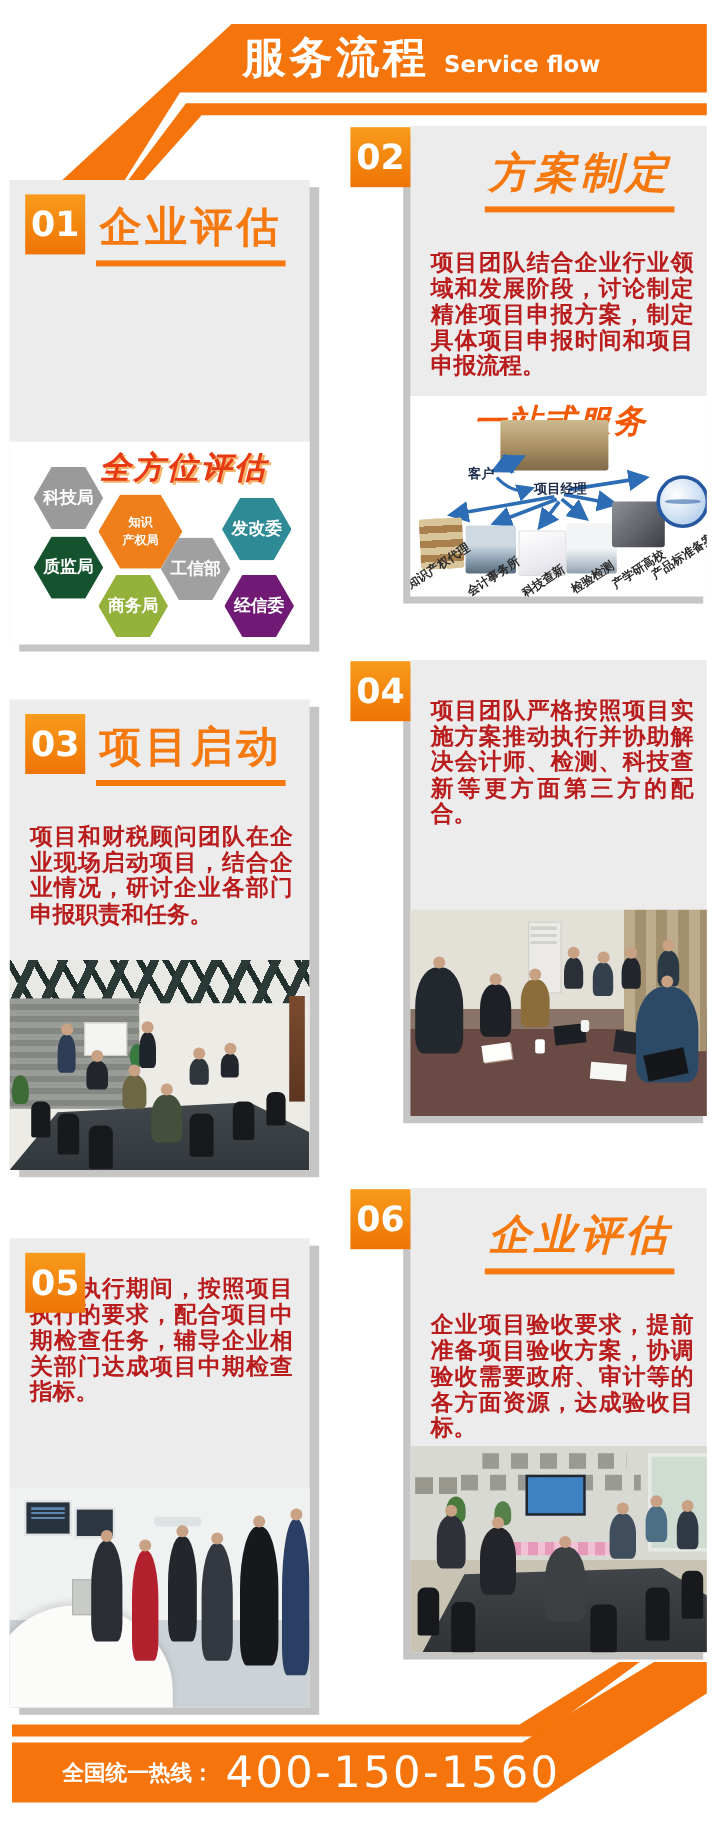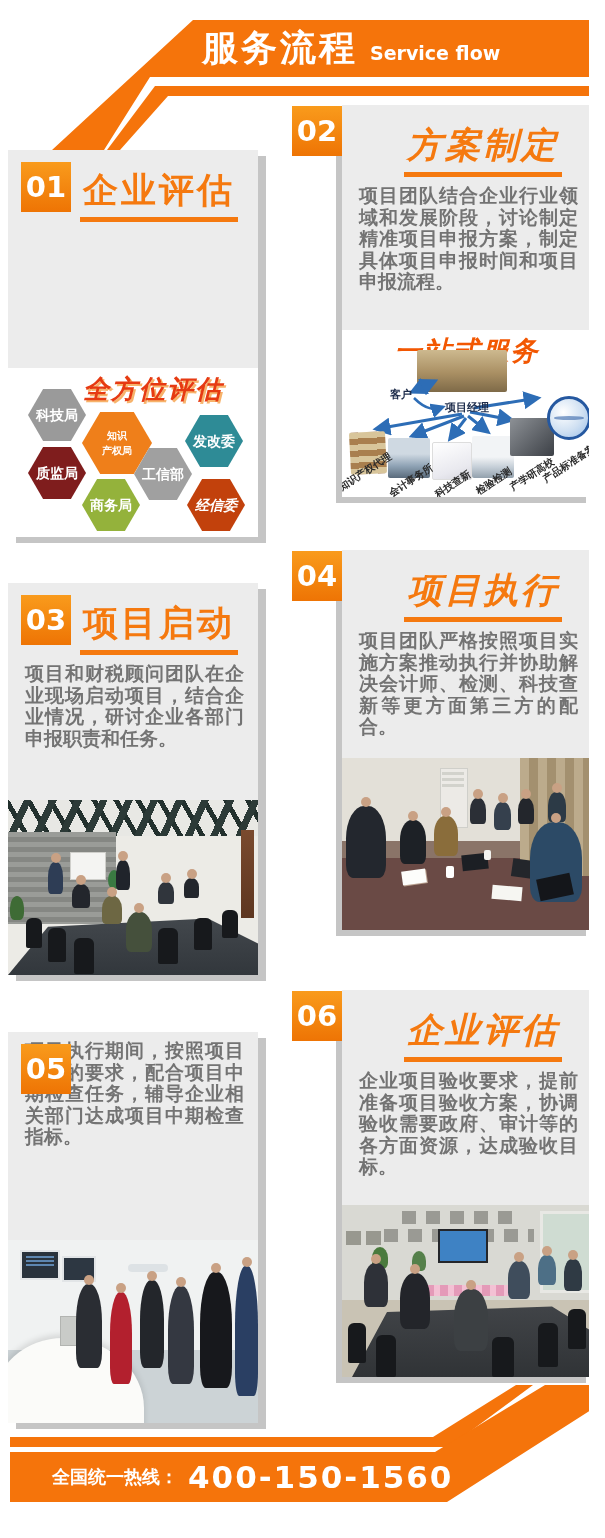--- a/index.html
+++ b/index.html
@@ -8,36 +8,36 @@
   svg{display:block;}
   .abs{position:absolute;}
 
   
   .banner-text{position:absolute;left:202px;top:20px;height:57px;display:flex;align-items:center;z-index:2;color:#fff;}
   .banner-row{display:flex;align-items:baseline;gap:12px;}
   .banner-zh{font-size:36px;font-weight:bold;letter-spacing:3px;}
   .banner-en{font-size:19px;font-weight:bold;}
   .footer-text{position:absolute;left:52px;top:1452px;height:50px;display:flex;align-items:center;gap:10px;z-index:2;color:#fff;}
   .hotline-label{font-size:18px;font-weight:bold;}
-  .hotline-number{font-size:31px;font-weight:bold;letter-spacing:2px;}
+  .hotline-number{font-size:36px;font-weight:normal;letter-spacing:2px;}
 
   
   .card{position:absolute;width:250px;background:#ececec;}
   .card.left{left:8px;box-shadow:8px 6px 0 #c5c5c5;}
   .card.right{left:342px;box-shadow:-6px 6px 0 #c5c5c5;}
   .badge{position:absolute;width:50px;height:50px;display:flex;align-items:center;justify-content:center;
          background:linear-gradient(180deg,#f99b1c,#ee7404);color:#fff;font-size:29px;font-weight:bold;z-index:3;}
   .card.left  .badge{left:13px;top:12px;}
   .card.right .badge{left:-50px;top:1px;}
   .card-head{text-align:center;padding-top:20px;}
   .card.left  .card-head{padding-left:52px;}
   .card.right .card-head{padding-left:32px;font-style:italic;}
   .step-title{display:inline-block;margin:0;color:#f5790f;font-size:35px;font-weight:bold;letter-spacing:3px;
               border-bottom:5px solid #f5790f;padding:0 3px 7px;line-height:1.15;}
-  .step-desc{margin:8px 14px 0 17px;font-size:19px;line-height:21.5px;font-weight:bold;color:#737373;text-align:justify;}
+  .step-desc{margin:32px 14px 0 17px;font-size:19px;line-height:21.5px;font-weight:bold;color:#b91c1c;text-align:justify;}
   .media{position:absolute;left:0;bottom:0;width:250px;background:#fff;overflow:hidden;}
 
   
   .hex-title{position:absolute;top:4px;left:40px;right:0;text-align:center;font-size:26px;font-weight:bold;font-style:italic;
              color:#e63a12;text-shadow:2px 2px 0 #f7b36b;letter-spacing:2px;}
   .hex{position:absolute;display:flex;align-items:center;justify-content:center;color:#fff;font-weight:bold;
        font-size:14px;text-align:center;line-height:15px;
        clip-path:polygon(0 50%,26% 0,74% 0,100% 50%,74% 100%,26% 100%);}
   .hex span{white-space:pre-line;}
 
@@ -83,30 +83,30 @@
       <div class="hex" style="left: 20px; top: 21px; width: 58px; height: 52px; background-color: rgb(154, 154, 154);">
           <span>科技局</span>
         </div>
       <div class="hex" style="left: 74px; top: 44px; width: 70px; height: 62px; font-size: 10px; background-color: rgb(239, 127, 26);">
           <span>知识
 产权局</span>
         </div>
       <div class="hex" style="left: 177px; top: 47px; width: 58px; height: 52px; background-color: rgb(46, 139, 150);">
           <span>发改委</span>
         </div>
-      <div class="hex" style="left: 20px; top: 79px; width: 58px; height: 52px; background-color: #7f1d1d;">
+      <div class="hex" style="left: 20px; top: 79px; width: 58px; height: 52px; background-color: #14532d;">
           <span>质监局</span>
         </div>
       <div class="hex" style="left: 126px; top: 80px; width: 58px; height: 52px; background-color: rgb(160, 160, 160);">
           <span>工信部</span>
         </div>
       <div class="hex" style="left: 74px; top: 111px; width: 58px; height: 52px; background-color: rgb(148, 178, 59);">
           <span>商务局</span>
         </div>
-      <div class="hex" style="left: 179px; top: 111px; width: 58px; height: 52px; background-color: #c2410c; font-style: italic;">
+      <div class="hex" style="left: 179px; top: 111px; width: 58px; height: 52px; background-color: #701a75;">
           <span>经信委</span>
         </div>
     </div>
   </section>
 
   <section class="card right" style="top:105px;height:392px;">
     <div class="badge">02</div>
     <div class="card-head"><h2 class="step-title">方案制定</h2></div>
     <p class="step-desc">项目团队结合企业行业领域和发展阶段，讨论制定精准项目申报方案，制定具体项目申报时间和项目申报流程。</p>
     <div class="media" style="height:167px;">
@@ -176,21 +176,20 @@
       <div class="fig" style="left:64px;top:84px;width:18px;height:24px;background:#23262c;"></div>
       <div class="fig" style="left:94px;top:96px;width:20px;height:28px;background:#6d6743;"></div>
       <div class="fig" style="left:118px;top:112px;width:26px;height:40px;background:#45503c;"></div>
       <div class="fig" style="left:150px;top:82px;width:16px;height:22px;background:#30353c;"></div>
       <div class="fig" style="left:176px;top:78px;width:15px;height:20px;background:#23262c;"></div>
     </div>
   </section>
 
   <section class="card right" style="top:550px;height:380px;">
     <div class="badge">04</div>
-    <div class="card-head"><h2 class="step-title">项目执行</h2></div>
     <p class="step-desc">项目团队严格按照项目实施方案推动执行并协助解决会计师、检测、科技查新等更方面第三方的配合。</p>
     <div class="media" style="height:172px;background:linear-gradient(180deg,#e3e0d8 0 48%,#8a7468 48% 58%,#6a4a45 58% 100%);">
       <div class="ph" style="right:0;top:0;width:72px;height:118px;background:repeating-linear-gradient(90deg,#bcab8c 0 9px,#a3906f 9px 18px);"></div>
       <div class="ph" style="left:98px;top:10px;width:26px;height:58px;background:#eceae6;border:1px solid #cfcfca;"></div>
       <div class="ph" style="left:100px;top:14px;width:22px;height:16px;background:repeating-linear-gradient(180deg,#d2d2cc 0 3px,#eceae6 3px 6px);"></div>
       <div class="ph" style="left:120px;top:96px;width:26px;height:16px;background:#1c1f24;transform:rotate(-6deg);"></div>
       <div class="ph" style="left:170px;top:102px;width:28px;height:18px;background:#23262b;transform:rotate(8deg);"></div>
       <div class="ph" style="left:60px;top:112px;width:24px;height:14px;background:#fdfdfb;transform:rotate(-8deg);box-shadow:1px 1px 0 #b9a08f;"></div>
       <div class="ph" style="left:150px;top:128px;width:30px;height:14px;background:#f6f6f2;transform:rotate(5deg);"></div>
       <div class="ph" style="left:104px;top:108px;width:8px;height:12px;background:#fff;border-radius:2px;"></div>

